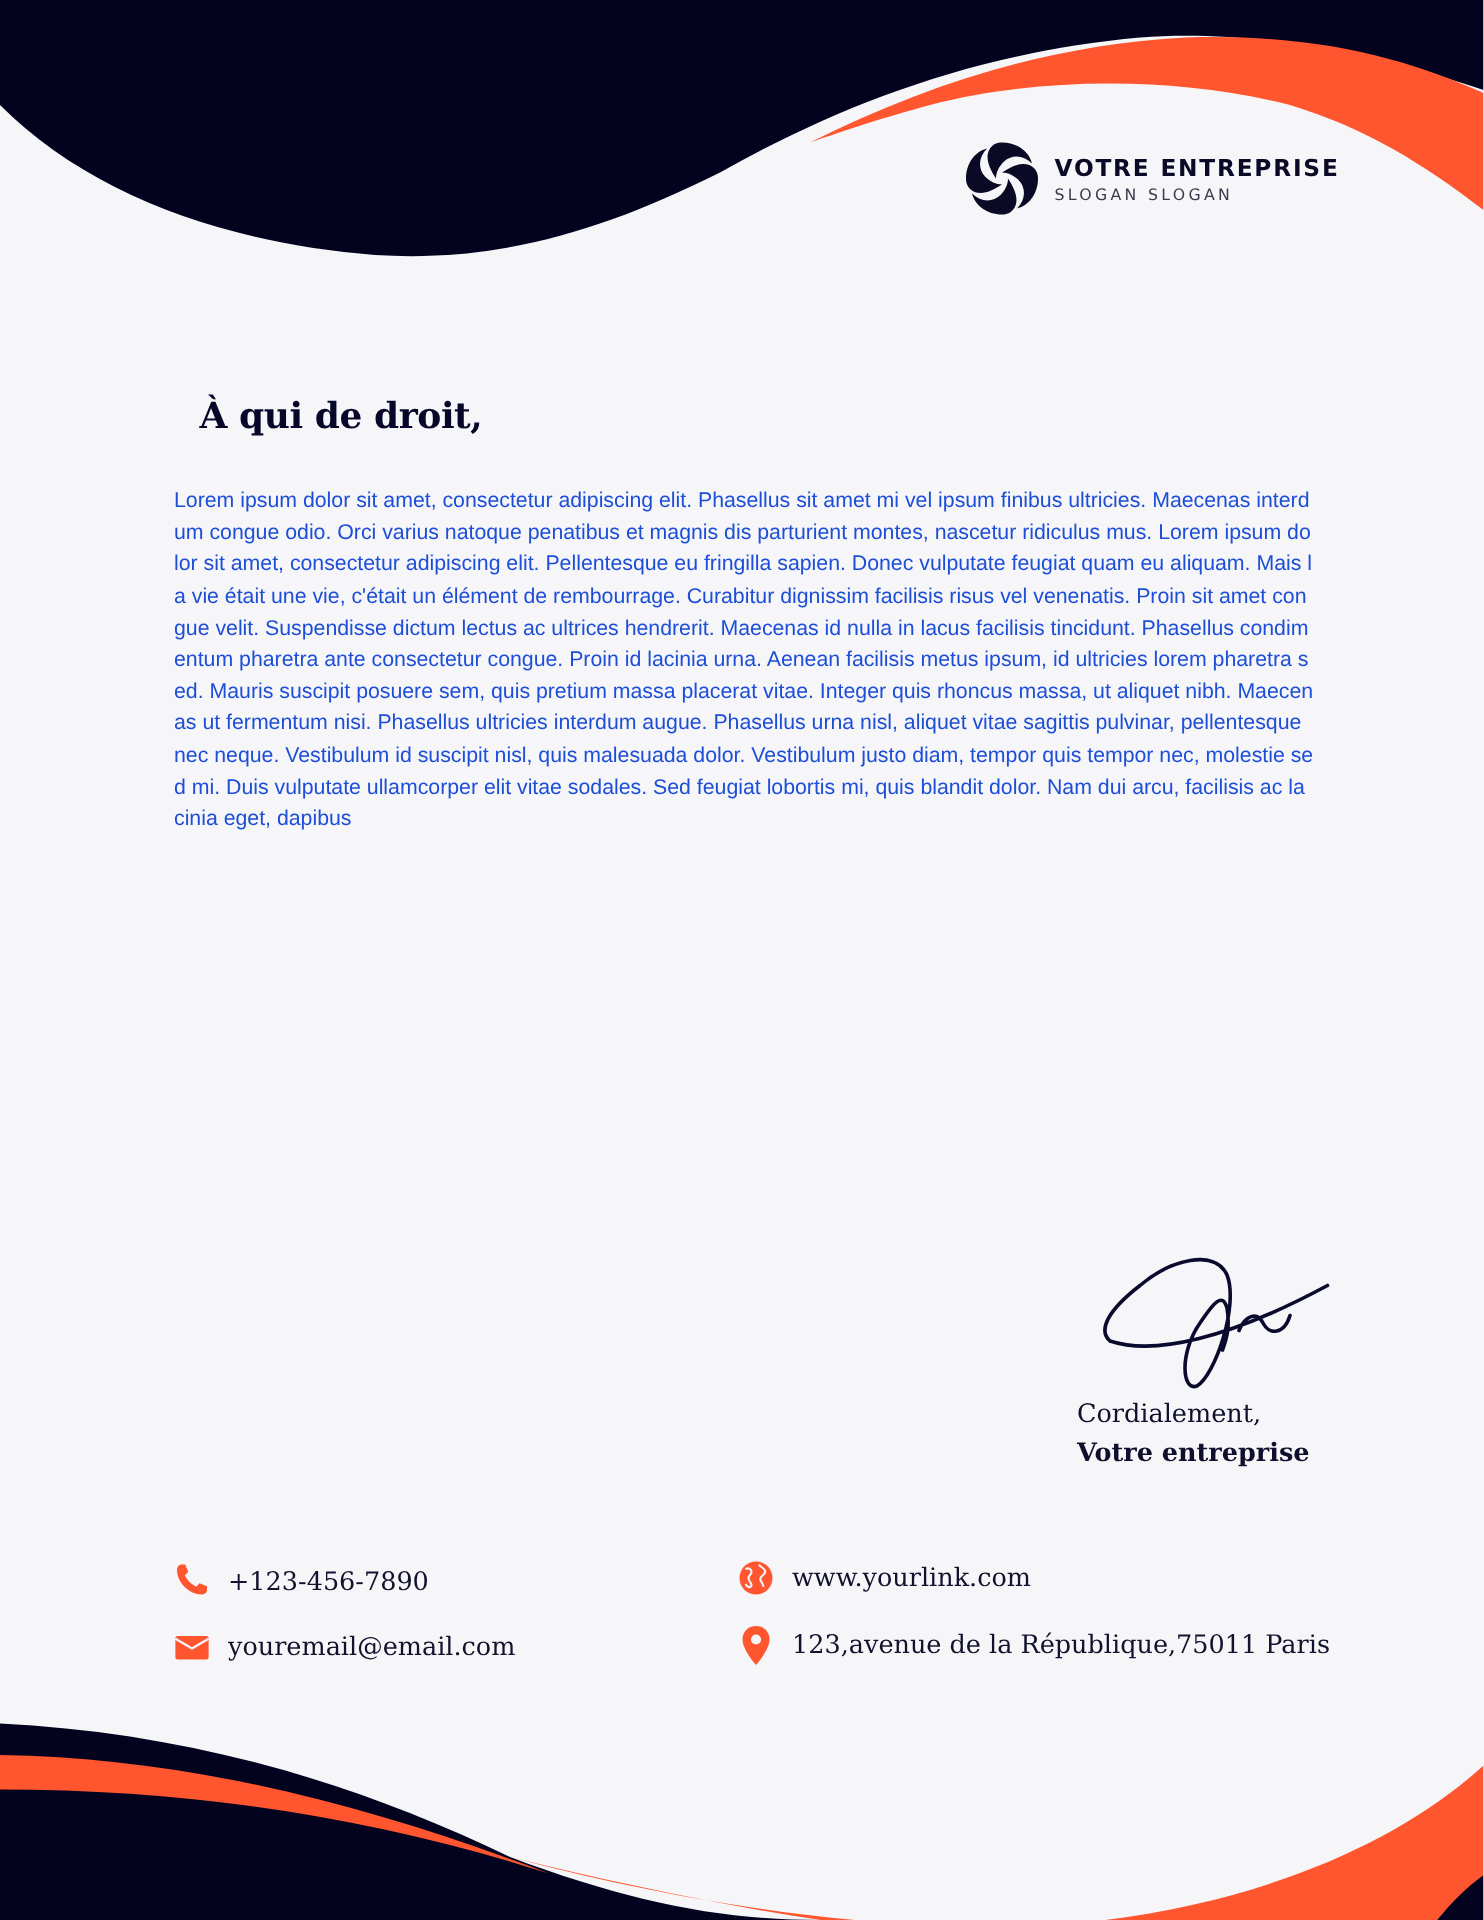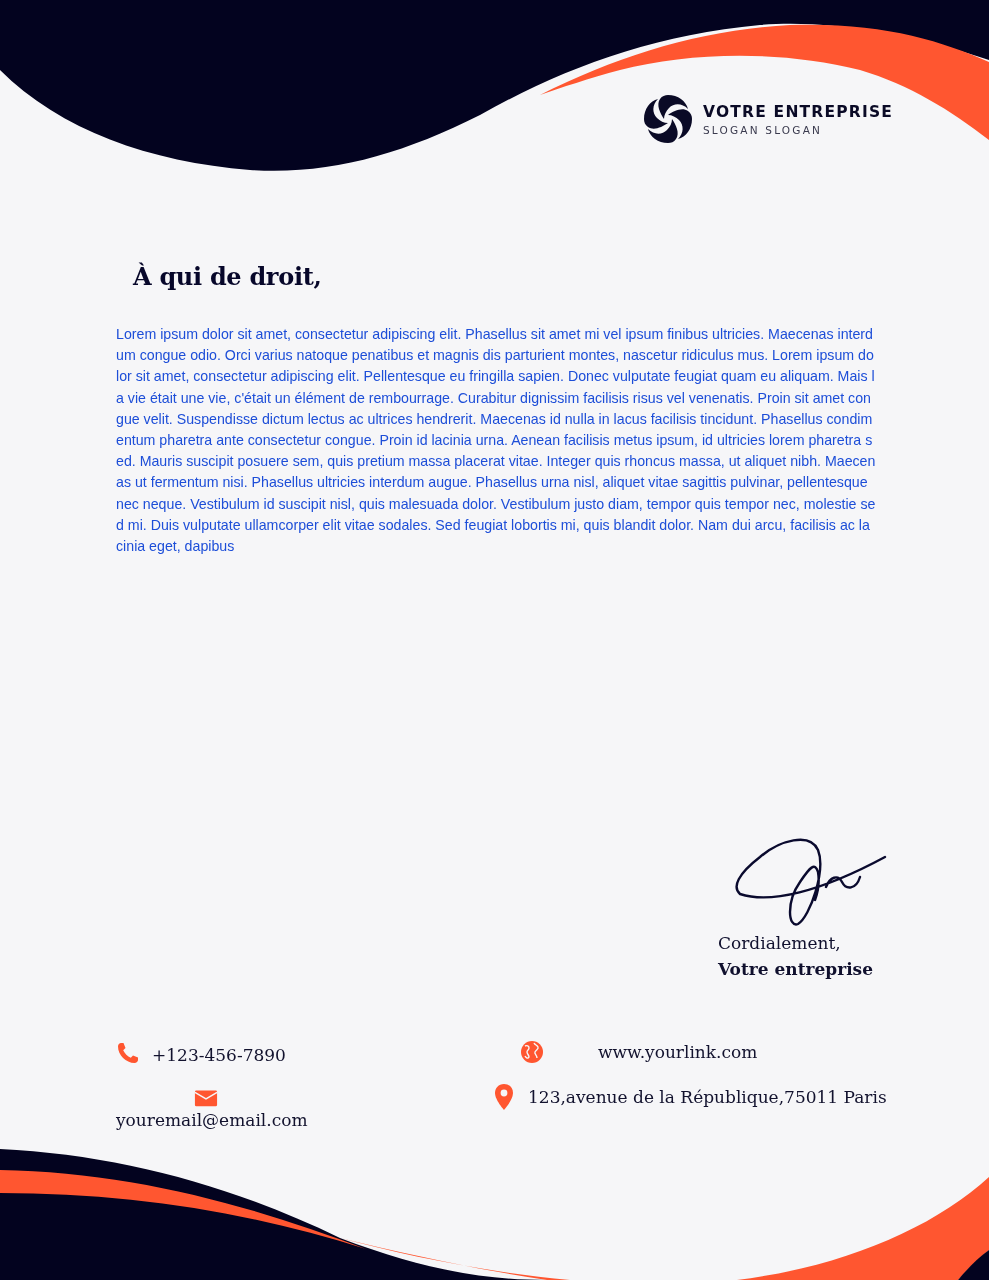--- a/index.html
+++ b/index.html
@@ -74,30 +74,30 @@
 </div>
 
 <div class="contact" style="left:116px; top:1041px;align-items:flex-end;">
   <span class="ic">
     <svg width="24" height="24" viewBox="0 0 24 24">
         <path d="M5,2 C3.5,2 2,3.5 2,5.5 C2,14 10,22 18.5,22 C20.5,22 22,20.5 22,19 L22,16.5 L17,14.5 L14.8,16.8 C11.5,15.3 8.7,12.5 7.2,9.2 L9.5,7 L7.5,2 Z" fill="#ff5630"></path>
       </svg>
   </span>
   <span>+123-456-7890</span>
 </div>
-<div class="contact" style="left:116px; top:1086px;flex-direction:column;">
+<div class="contact" style="left:116px; top:1086px;">
   <span class="ic">
     <svg width="26" height="20" viewBox="0 0 26 20">
         <rect x="1" y="2" width="24" height="17" rx="1.5" fill="#ff5630"></rect>
         <path d="M1,4 L13,11 L25,4" fill="none" stroke="#f6f6f8" stroke-width="1.6"></path>
       </svg>
   </span>
   <span>youremail@email.com</span>
 </div>
-<div class="contact" style="left:520px; top:1040px;gap:42px;">
+<div class="contact" style="left:492px; top:1040px;">
   <span class="ic">
     <svg width="24" height="24" viewBox="0 0 24 24">
         <circle cx="12" cy="12" r="11" fill="#ff5630"></circle>
         <path d="M5,6 C7,5 9,6 9,8 C9,10 7,10 7,12 C7,14 9,15 9,17 C8,19 6,18 5,16 M14,3 C15,5 17,5 18,7 C19,9 16,10 15,12 C14,14 17,15 17,18" fill="none" stroke="#f6f6f8" stroke-width="1.4"></path>
       </svg>
   </span>
   <span>www.yourlink.com</span>
 </div>
 <div class="contact" style="left:492px; top:1085px;">
   <span class="ic">

